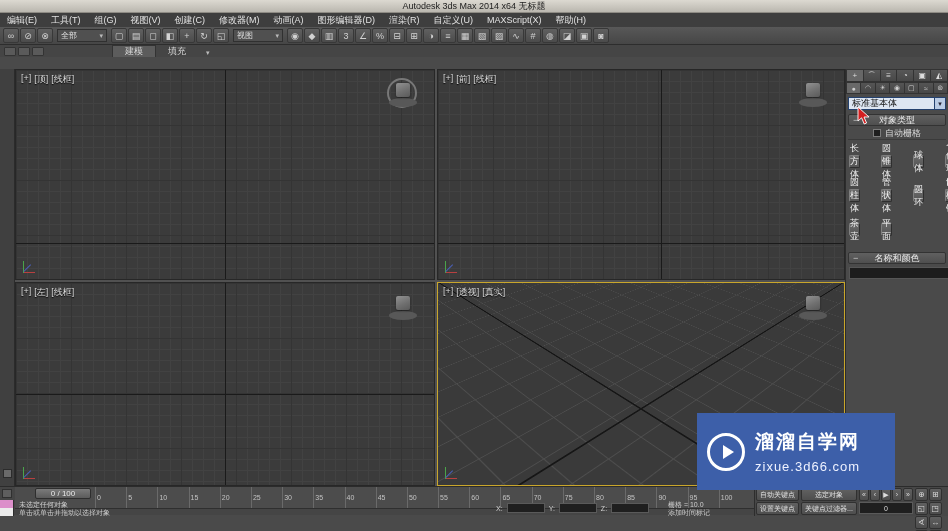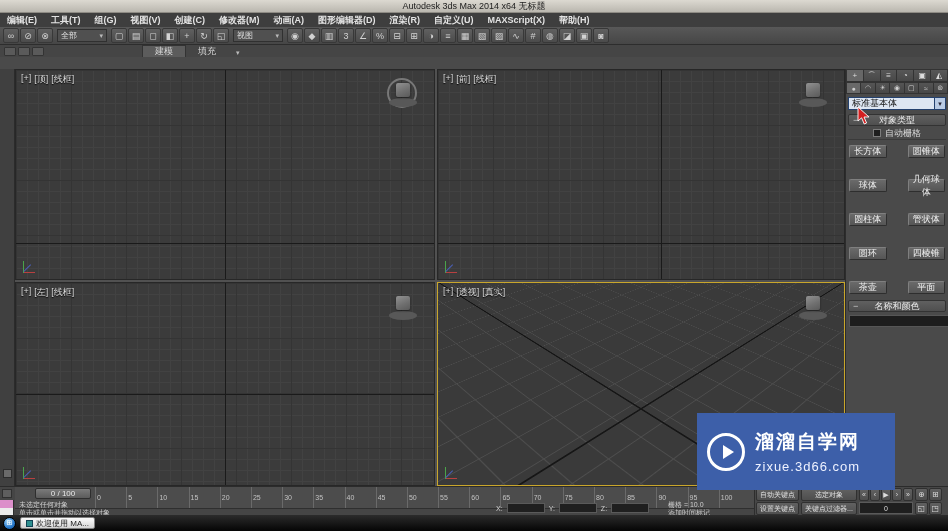--- a/index.html
+++ b/index.html
@@ -11,40 +11,40 @@
   #screen { position:relative; width:948px; height:531px; background:#4a4a4a; overflow:hidden; }
 
   
   .titlebar { position:absolute; left:0; top:0; width:948px; height:13px;
     background:linear-gradient(#dcd9d1,#bab7af); border-bottom:1px solid #8e8b84;
     display:flex; align-items:center; justify-content:center; font-size:9px; color:#1c1c1c; }
 
   
   .menubar { position:absolute; left:0; top:13px; width:948px; height:14px; background:#3e3e3e;
     display:flex; align-items:center; font-size:9px; color:#e3e3e3; }
-  .menu-item { padding:16px 7px; height:100%; display:flex; align-items:center;font-weight:bold; }
+  .menu-item { padding:16px 7px; height:100%; display:flex; align-items:center; }
 
   
   .toolbar { position:absolute; left:0; top:27px; width:948px; height:18px;
     background:linear-gradient(#585858,#464646); border-bottom:1px solid #2d2d2d;
     display:flex; align-items:center; gap:1px; padding:0 3px; }
   .tb-group { display:contents; }
   .tb-icon { width:16px; height:15px; display:flex; align-items:center; justify-content:center;
     font-size:9px; color:#d2d2d2; background:linear-gradient(#606060,#4b4b4b);
     border:1px solid #383838; border-radius:2px; }
   .tb-dropdown { height:13px; min-width:50px; margin:8px 3px; background:#505050; border:1px solid #303030;
     display:flex; align-items:center; justify-content:space-between; padding:0 3px; font-size:8px; color:#ddd; }
   .tb-dropdown .chev { font-size:7px; color:#bbb; }
 
   
   .ribbon-tabs { position:absolute; left:0; top:45px; width:948px; height:12px; background:#454545;
     display:flex; align-items:flex-end; font-size:9px; color:#d8d8d8; }
   .ribbon-quick { display:flex; gap:2px; margin:0 4px 1px 4px; }
   .rq-icon { width:12px; height:9px; background:#5a5a5a; border:1px solid #333; border-radius:1px; }
-  .ribbon-tabset { display:flex; margin-left:94px; }
+  .ribbon-tabset { display:flex; margin-left:64px; }
   .ribbon-tab { padding:0 12px; height:12px; display:flex; align-items:center; }
   .ribbon-tab:nth-of-type(1) { background:#5c5c5c; border:1px solid #333; border-bottom:none; }
   .ribbon-collapse { margin-left:8px; font-size:7px; color:#bbb; }
   .ribbon-panelrow { position:absolute; left:0; top:57px; width:948px; height:12px; background:#3c3c3c;
     border-bottom:1px solid #292929; display:flex; align-items:center; padding-left:8px;
     font-size:9px; color:#d6d6d6; }
 
   
   .left-strip { position:absolute; left:0; top:69px; width:15px; height:417px; background:#404040;
     border-right:1px solid #2b2b2b; }
@@ -109,21 +109,21 @@
     font-size:9px; color:#101010; }
   .cp-dropdown .dd-arrow { width:11px; height:100%; background:#b9cbe4; border-left:1px solid #24416e;
     display:flex; align-items:center; justify-content:center; font-size:7px; color:#223; }
   .rollout { margin:2px 2px 0 2px; height:12px; background:linear-gradient(#606060,#4f4f4f);
     border:1px solid #333; border-radius:2px; position:relative; display:flex; align-items:center;
     justify-content:center; font-size:9px; color:#ececec; }
   .rollout .minus { position:absolute; left:4px; font-size:9px; color:#ccc; }
   .autogrid-row { height:13px; display:flex; align-items:center; justify-content:center; gap:4px;
     font-size:9px; color:#dcdcdc; border-bottom:1px solid #3a3a3a; margin:1px 2px; }
   .checkbox { width:8px; height:8px; background:#1f1f1f; border:1px solid #7c7c7c; }
-  .obj-grid { display:grid; grid-template-columns:1fr 1fr; gap:21px; margin:4px 3px; }
+  .obj-grid { display:grid; grid-template-columns:1fr 1fr 1fr 1fr; gap:21px; margin:14px 3px; }
   .obj-btn { height:13px; background:linear-gradient(#6a6a6a,#555); border:1px solid;
     border-color:#7f7f7f #2e2e2e #2e2e2e #7f7f7f; border-radius:2px; color:#f0f0f0; font-size:9px;
     display:flex; align-items:center; justify-content:center; }
   .name-row { display:flex; gap:3px; margin:3px; align-items:center; }
   .name-input { flex:1; height:12px; background:#1d1d1d; border:1px solid #565656; color:#ddd; font-size:8px; }
 
   
   .bottomstrip { position:absolute; left:0; top:486px; width:948px; height:29px; background:#454545;
     border-top:1px solid #2b2b2b; }
   .trackbar { position:absolute; left:15px; top:0; width:739px; height:22px; background:#4c4c4c;
@@ -582,27 +582,20 @@
           </button>
           <button class="nav-btn">
             <span>↔</span>
           </button>
           <button class="nav-btn"></button>
           <button class="nav-btn"></button>
         </div>
     </div>
   </div>
 
-  <div class="taskbar">
-    <span class="start-orb">⊞</span>
-    <span class="task-app">
-      <span class="task-app-icon"></span>
-      <span>欢迎使用 MA...</span>
-    </span>
-  </div>
 
 
   <div class="wm-bottom">
     <span class="wm-play">
         <span class="wm-play-tri"></span>
       </span>
     <span class="wm-texts">
       <span class="wm-site">溜溜自学网</span>
       <span class="wm-url">zixue.3d66.com</span>
     </span>

